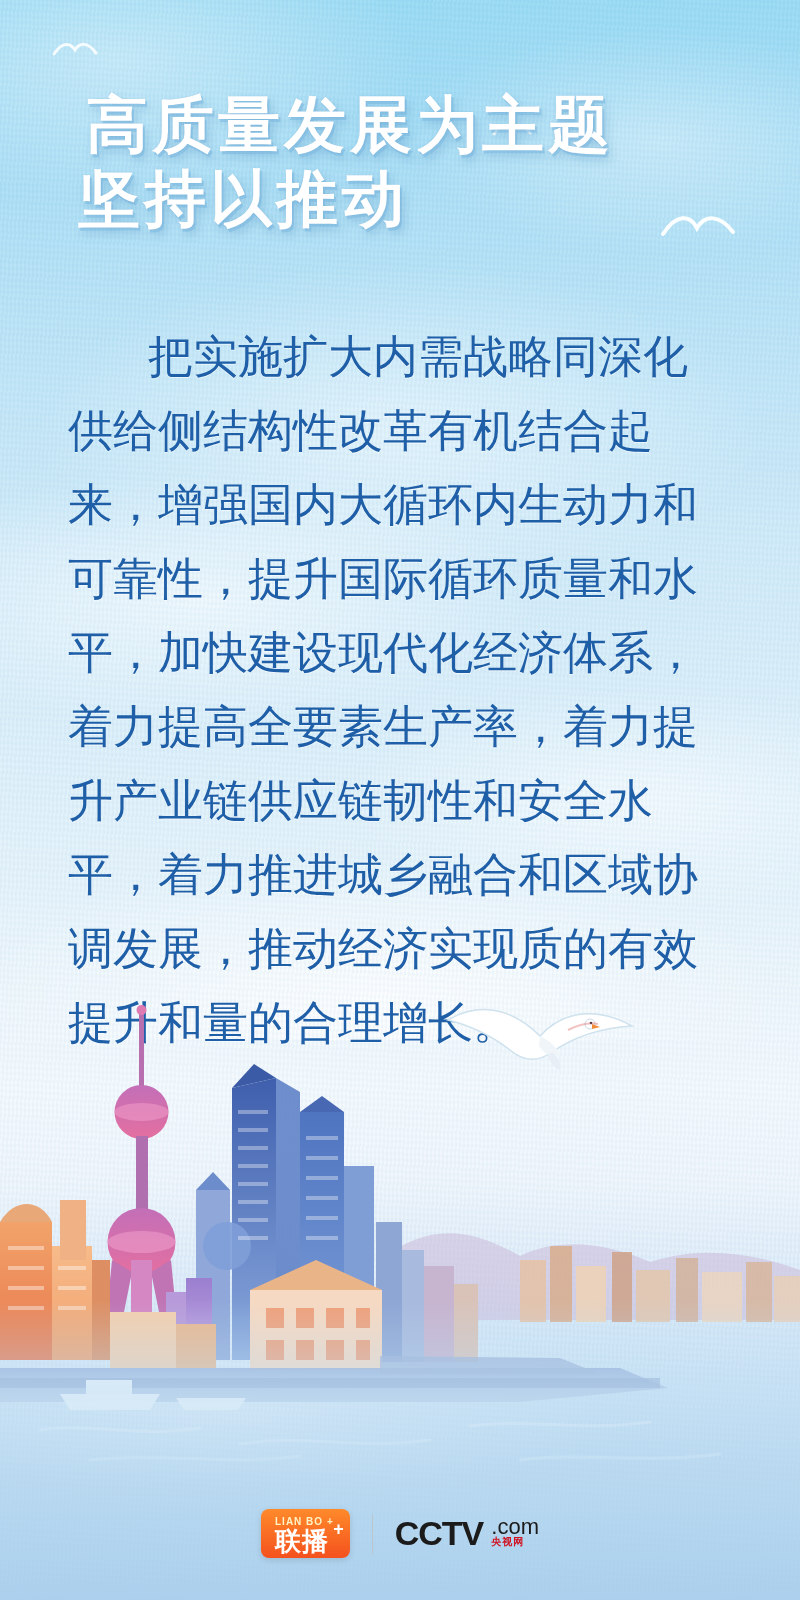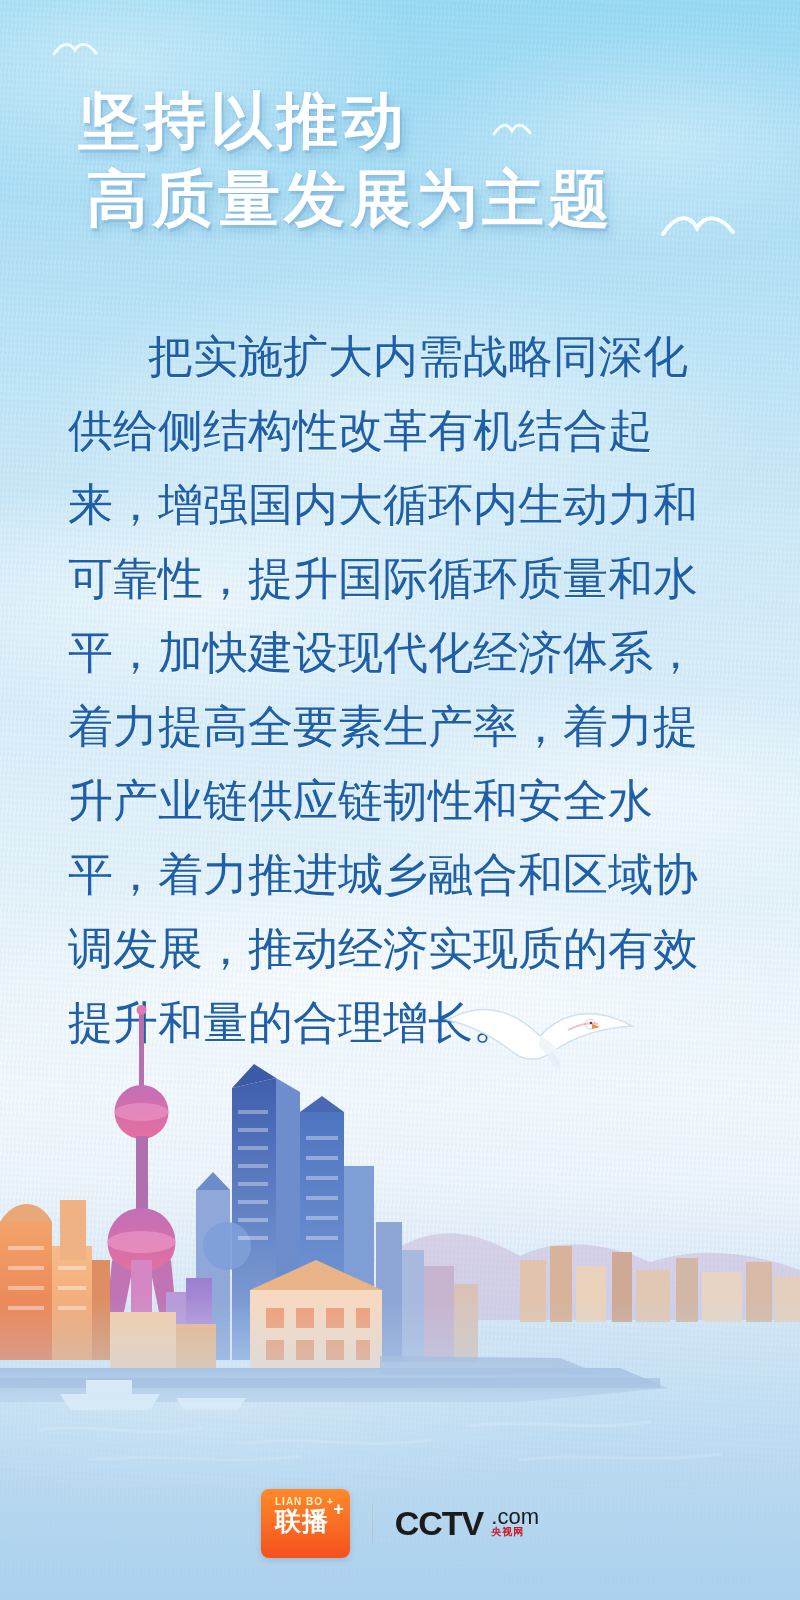--- a/index.html
+++ b/index.html
@@ -152,21 +152,21 @@
     align-items: center;
     gap: 10px;
   }
   .lianbo {
     position: relative;
     display: inline-flex;
     flex-direction: column;
     align-items: flex-start;
     background: linear-gradient(180deg, #ff8a2a, #f4511e);
     border-radius: 8px;
-    padding: 7px 16px 23px 14px;
+    padding: 7px 16px 3px 14px;
     box-shadow: 0 2px 6px rgba(0,0,0,.12);
   }
   .lianbo .pinyin {
     font-size: 10px;
     color: #fff3c4;
     letter-spacing: 1px;
     font-weight: bold;
     line-height: 11px;
   }
   .lianbo .cn {
@@ -235,22 +235,22 @@
     <path d="M2 16 C10 4, 18 4, 23 12 C28 4, 36 4, 44 15" stroke="#ffffff" stroke-width="3" fill="none" stroke-linecap="round" opacity=".85"></path>
   </svg>
   <svg class="bird" style="left:492px; top:120px;" width="40" height="20" viewBox="0 0 40 20">
     <path d="M2 14 C9 3, 16 3, 20 11 C24 3, 31 3, 38 13" stroke="#ffffff" stroke-width="3" fill="none" stroke-linecap="round" opacity=".9"></path>
   </svg>
   <svg class="bird" style="left:660px; top:210px;" width="76" height="34" viewBox="0 0 76 34">
     <path d="M3 24 C16 4, 30 4, 37 18 C45 4, 60 5, 73 22" stroke="#ffffff" stroke-width="4" fill="none" stroke-linecap="round" opacity=".95"></path>
   </svg>
 
   <div class="headline">
+    <div class="line line2">高质量发展为主题</div>
     <div class="line line1">坚持以推动</div>
-    <div class="line line2">高质量发展为主题</div>
   </div>
 
   <div class="body-text">把实施扩大内需战略同深化供给侧结构性改革有机结合起来，增强国内大循环内生动力和可靠性，提升国际循环质量和水平，加快建设现代化经济体系，着力提高全要素生产率，着力提升产业链供应链韧性和安全水平，着力推进城乡融合和区域协调发展，推动经济实现质的有效提升和量的合理增长。</div>
 
   <svg class="bird" style="left:440px; top:980px;" width="200" height="110" viewBox="0 0 200 110">
     <g>
       <path d="M8 40 C45 18, 78 34, 100 56 C120 34, 152 24, 192 46 C160 48, 135 56, 112 72 C98 82, 84 82, 70 70 C52 56, 32 46, 8 40 Z" fill="#ffffff" stroke="#cfe2ee" stroke-width="1.5"></path>
       <path d="M100 56 C108 60, 116 66, 120 74 C112 78, 104 74, 99 66 Z" fill="#f0f5f9"></path>
       <path d="M112 72 C118 78, 122 84, 120 90 C114 88, 110 82, 108 76 Z" fill="#e7eef5"></path>
       <circle cx="150" cy="44" r="5" fill="#ffffff" stroke="#c9dbe8" stroke-width="1"></circle>

